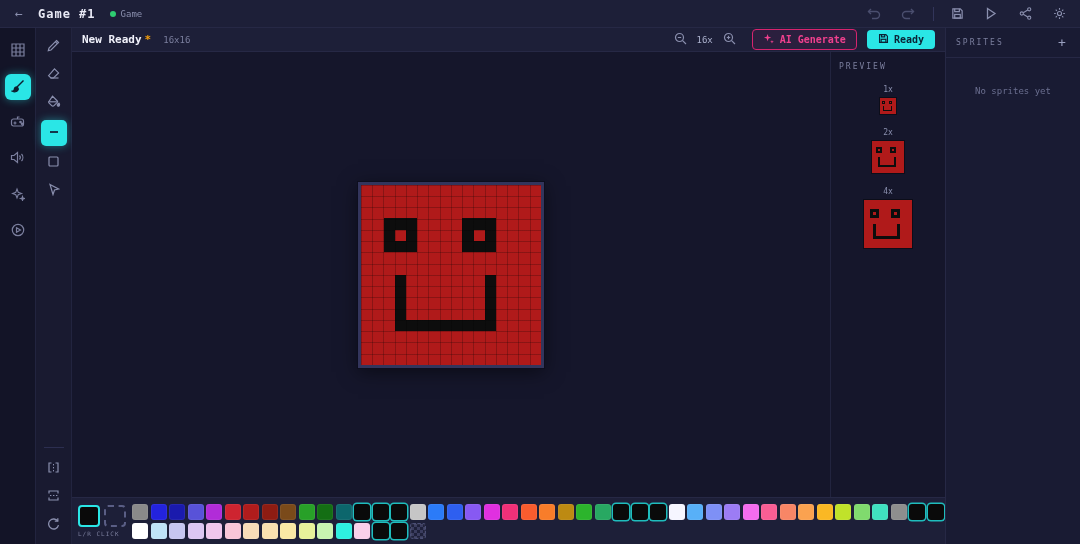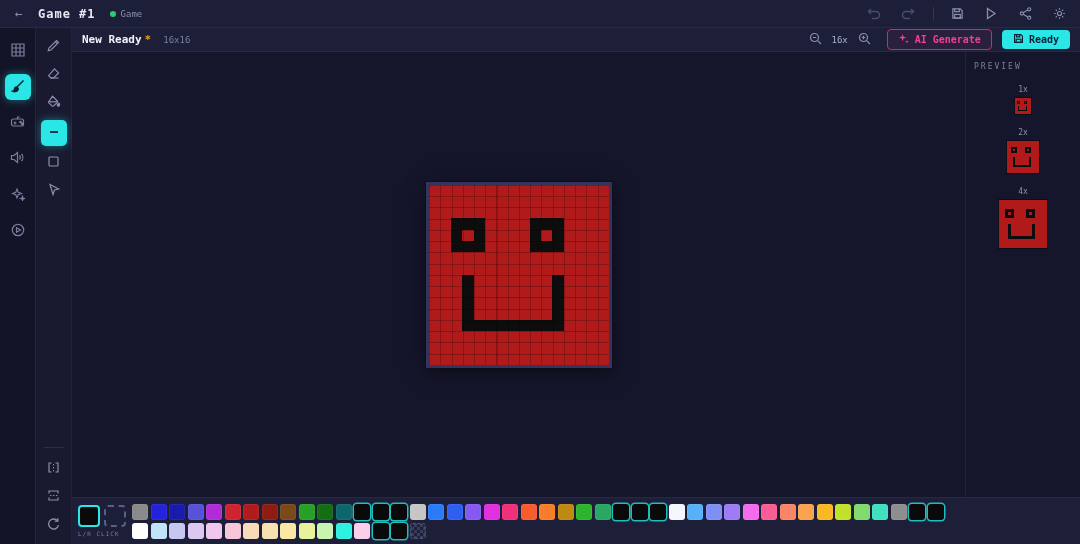--- a/index.html
+++ b/index.html
@@ -1490,15 +1490,22 @@
               <div class="swatch" style="background: rgb(46, 240, 224);"></div>
               <div class="swatch" style="background: rgb(248, 208, 234);"></div>
               <div class="swatch hl" style="background: rgb(10, 10, 10);"></div>
               <div class="swatch hl" style="background: rgb(10, 10, 10);"></div>
               <div class="swatch checker"></div>
             </div>
         </div>
       </div>
     </div>
 
+    <div class="sprites-panel">
+      <div class="sprites-header">
+        <span class="sprites-title">SPRITES</span>
+        <span class="add-sprite">+</span>
+      </div>
+      <div class="sprites-empty">No sprites yet</div>
+    </div>
 
   </div>
 </div>
 
 </body></html>

